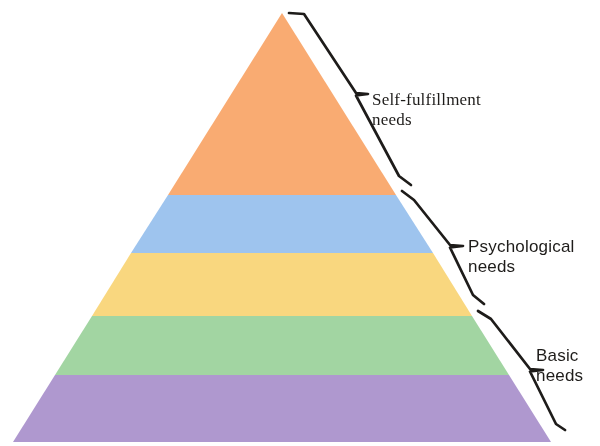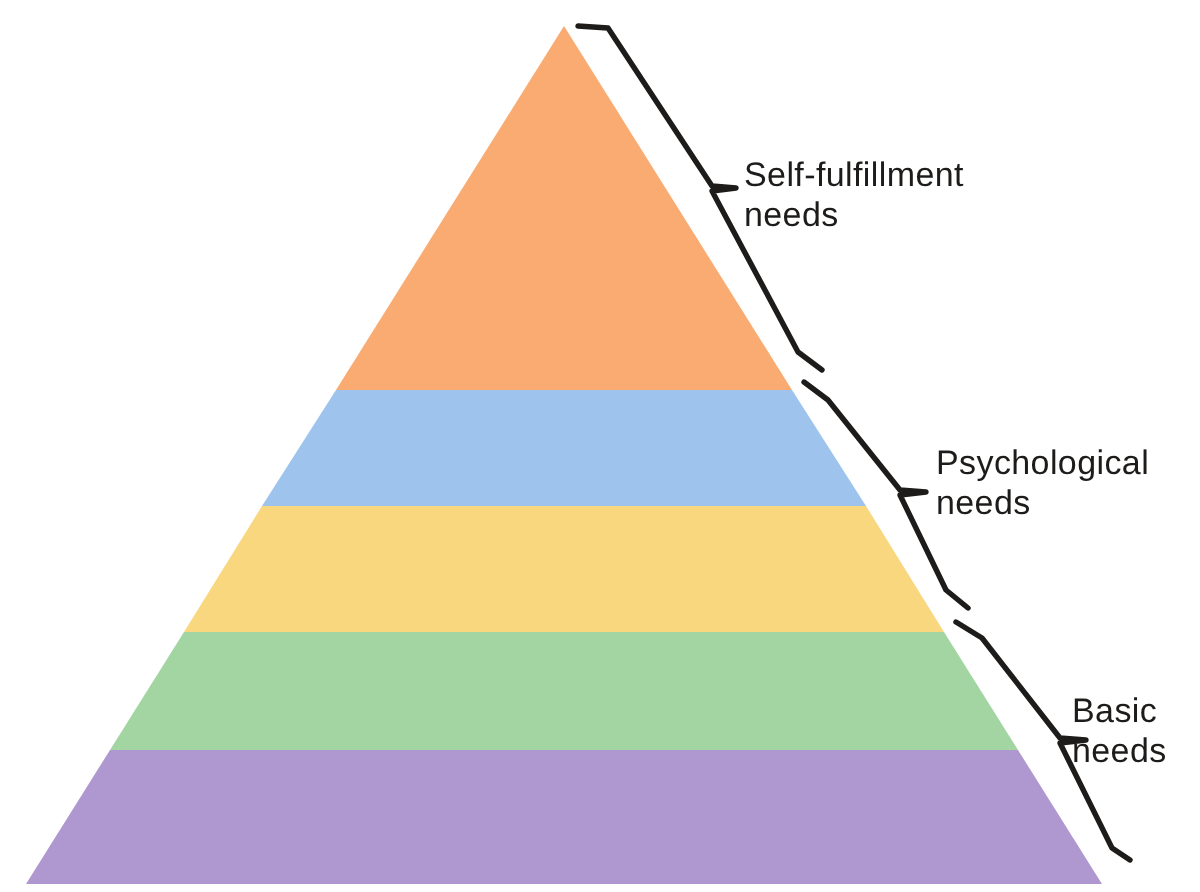--- a/index.html
+++ b/index.html
@@ -23,22 +23,22 @@
   }
   .needs-label {
     position: absolute;
     font-size: 17px;
     line-height: 20px;
     letter-spacing: 0.2px;
     color: #1e1c1a;
     white-space: nowrap;
   }
   .needs-label span { display: block; }
-  #label-self-fulfillment { left: 372px; top: 78px; }
-  #label-psychological   { left: 468px; top: 222px; }
+  #label-self-fulfillment { left: 372px; top: 90px; font-family: Liberation Serif, serif; }
+  #label-psychological   { left: 468px; top: 237px; }
   #label-basic           { left: 536px; top: 346px; }
 </style>
 </head>
 <body>
 
 <div class="stage">
 
   <svg width="600" height="446" viewBox="0 0 600 446">
 
     <polygon points="282,13 396,195 168,195" fill="#F9AB72"></polygon>

